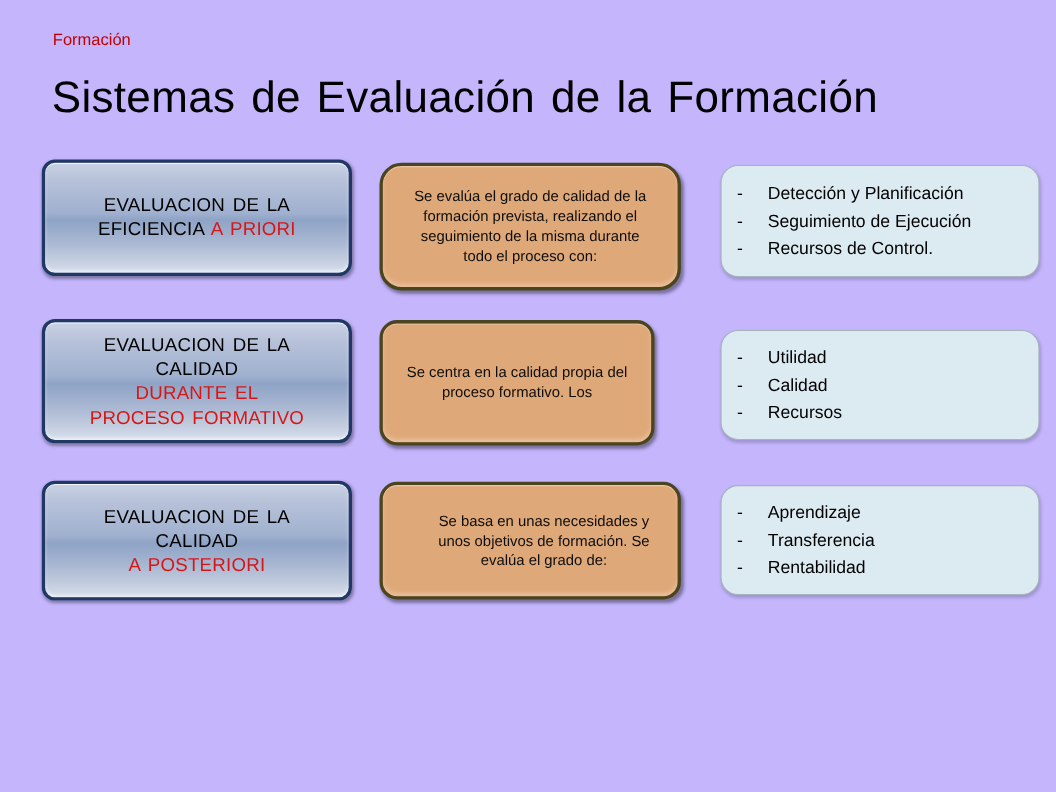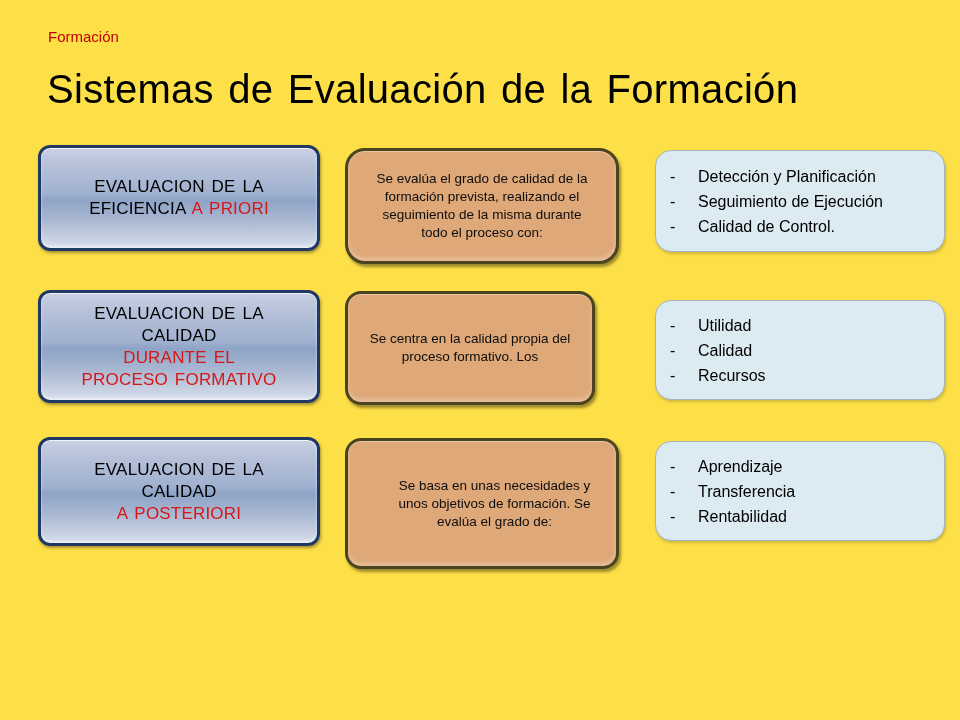--- a/index.html
+++ b/index.html
@@ -13,21 +13,21 @@
     height: 720px;
     position: relative;
     overflow: hidden;
     font-family: "Liberation Sans", sans-serif;
     color: #000000;
   }
 
   .slide {
     position: absolute;
     inset: 0;
-    background: #fde047;
+    background: #c4b5fd;
   }
 
   
   .eyebrow {
     position: absolute;
     left: 48px;
     top: 28px;
     font-size: 15px;
     line-height: 18px;
     color: #C00000;
@@ -157,21 +157,21 @@
       <li>
           <span class="dash">-</span>
           <span>Detección y Planificación</span>
         </li>
       <li>
           <span class="dash">-</span>
           <span> Seguimiento de Ejecución</span>
         </li>
       <li>
           <span class="dash">-</span>
-          <span>Calidad de Control.</span>
+          <span>Recursos de Control.</span>
         </li>
     </ul>
   </div>
 
   <div class="box box-blue" style="left:38px; top:290px; width:282px; height:113px;">
     <div class="line">EVALUACION  DE LA</div>
     <div class="line">CALIDAD</div>
     <div class="line red">DURANTE  EL</div>
     <div class="line red">PROCESO FORMATIVO</div>
   </div>
@@ -197,21 +197,21 @@
         </li>
     </ul>
   </div>
 
   <div class="box box-blue" style="left:38px; top:437px; width:282px; height:109px;">
     <div class="line">EVALUACION  DE LA</div>
     <div class="line">CALIDAD</div>
     <div class="line red">A POSTERIORI</div>
   </div>
 
-  <div class="box box-orange" style="left:345px; top:438px; width:274px; height:131px;padding-left:37px;">
+  <div class="box box-orange" style="left:345px; top:438px; width:274px; height:107px;padding-left:37px;">
     <div class="line">Se basa en unas necesidades y</div>
     <div class="line">unos objetivos de formación. Se</div>
     <div class="line">evalúa el grado de:</div>
   </div>
 
   <div class="box box-pale" style="left:655px; top:441px; width:290px; height:100px;">
     <ul>
       <li>
           <span class="dash">-</span>
           <span>Aprendizaje</span>

